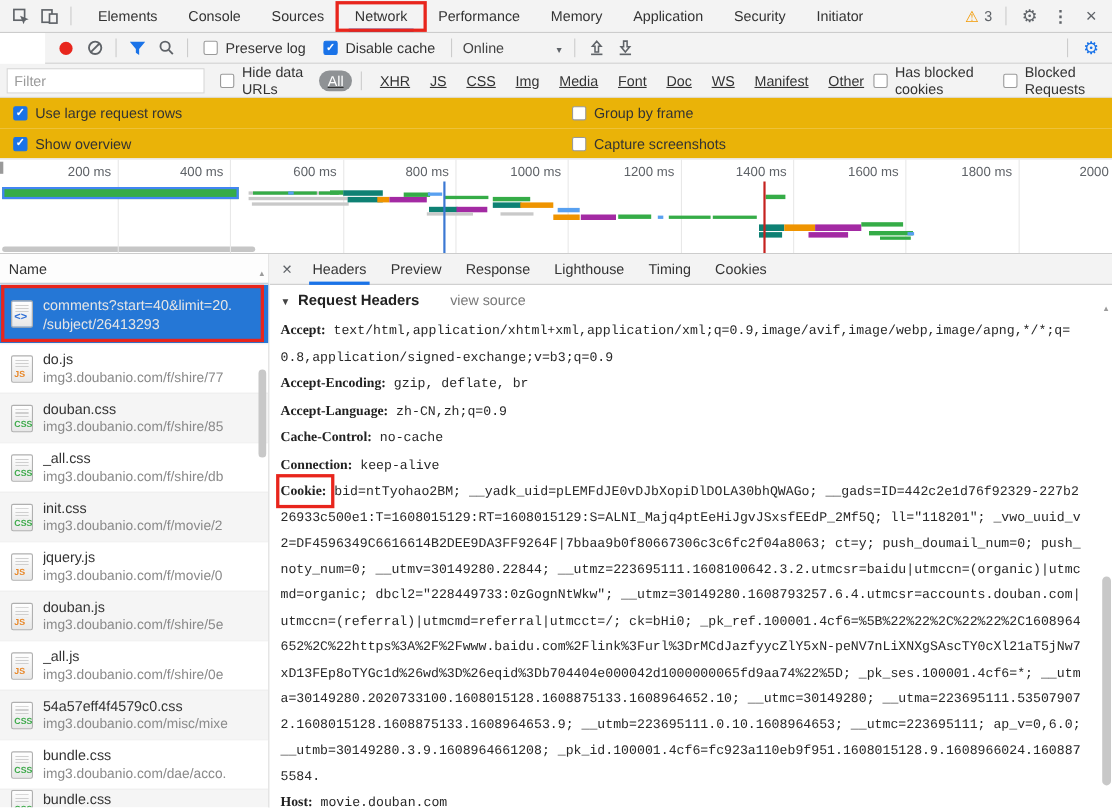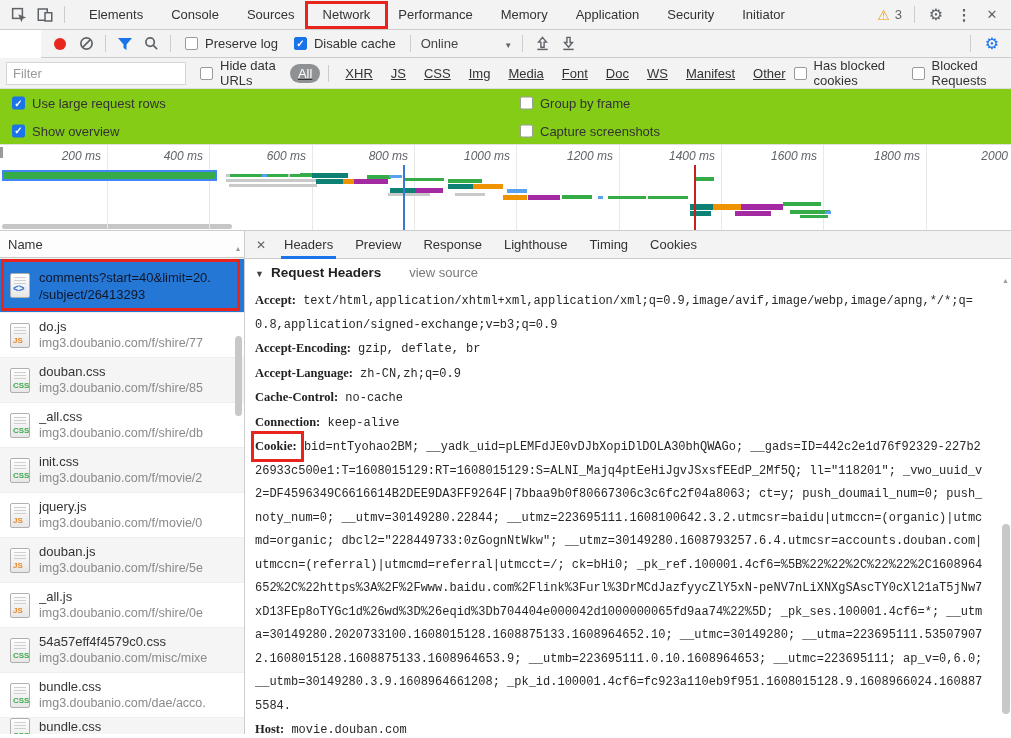--- a/index.html
+++ b/index.html
@@ -35,38 +35,38 @@
   .throttle{display:flex;align-items:center;color:#444;margin:0 4px;}
   .throttle .tval{margin-right:46px;}
   
   #filterbar{height:31px;border-bottom:1px solid #ddd;padding:0 6px;}
   #filter-input{width:180px;height:23px;border:1px solid #d5d5d5;background:#fff;padding:0 6px;font-size:13px;font-family:"Liberation Sans",sans-serif;color:#333;outline:none;}
   #filter-input::placeholder{color:#9a9a9a;}
   .chips{display:flex;align-items:center;gap:2px;text-decoration:underline;}
   .chip{padding:2px 8px;border-radius:10px;color:#333;}
   .chip.selected{background:#8f9295;color:#fff;}
   
-  .optrow{height:28px;position:relative;background:#84cc16;text-align:right;}
+  .optrow{height:28px;position:relative;background:#eab308;text-align:right;}
   .optitem{display:flex;align-items:center;position:absolute;top:50%;transform:translateY(-50%);}
   
   #overview{height:87px;position:relative;background:#fff;border-top:1px solid #e0e0e0;border-bottom:1px solid #ccc;overflow:hidden;}
   .gridline{position:absolute;top:0;bottom:0;width:1px;background:#e8e8e8;}
-  .ticklabel{position:absolute;top:4px;font-size:12px;color:#5f6368;font-style:italic;}
+  .ticklabel{position:absolute;top:4px;font-size:12px;color:#5f6368;}
   .obar{position:absolute;}
   .evline{position:absolute;top:20px;bottom:0;width:2px;}
   .ovhandle{position:absolute;left:0;top:2px;width:3px;height:11px;background:#9a9a9a;}
   .ovthumb{position:absolute;left:2px;bottom:1px;width:230px;height:5px;background:#c6c6c6;border-radius:3px;}
   
   #main{display:flex;height:503px;}
   #namelist{width:245px;flex:none;border-right:1px solid #ccc;position:relative;overflow:hidden;background:#fff;}
   #name-header{height:27px;border-bottom:1px solid #ccc;display:flex;align-items:center;padding-left:8px;color:#333;background:#fdfdfd;}
   .req{height:45px;display:flex;align-items:center;padding-left:10px;border-top:1px solid #efefef;position:relative;background:#fff;}
   .req.alt{background:#f5f5f5;}
   .req.sel{height:54px;background:#2577d6;}
-  .req.sel .rname,.req.sel .rsub{color:#0f172a;}
+  .req.sel .rname,.req.sel .rsub{color:#e5e5e5;}
   .req.sel .rsub{font-size:13px;}
   .req.partial{height:17px;overflow:hidden;align-items:flex-start;}
   .txt{margin-left:9px;overflow:hidden;white-space:nowrap;}
   .rname{font-size:13px;color:#333;line-height:17px;}
   .rsub{font-size:12.5px;color:#8a8a8a;line-height:17px;}
   .ficon{width:20px;height:25px;background:linear-gradient(#ffffff,#e7e7e7);border:1px solid #b0b0b0;border-radius:2px;position:relative;flex:none;}
   .ficon::before{content:"";position:absolute;top:3px;left:3px;right:3px;height:9px;background:repeating-linear-gradient(to bottom,#cfcfcf 0 1px,transparent 1px 3px);}
   .flabel{position:absolute;bottom:2px;left:2px;font-weight:bold;font-size:8px;line-height:1;}
   .flabel-js{color:#e8882a;}
   .flabel-css{color:#3faa4c;}

